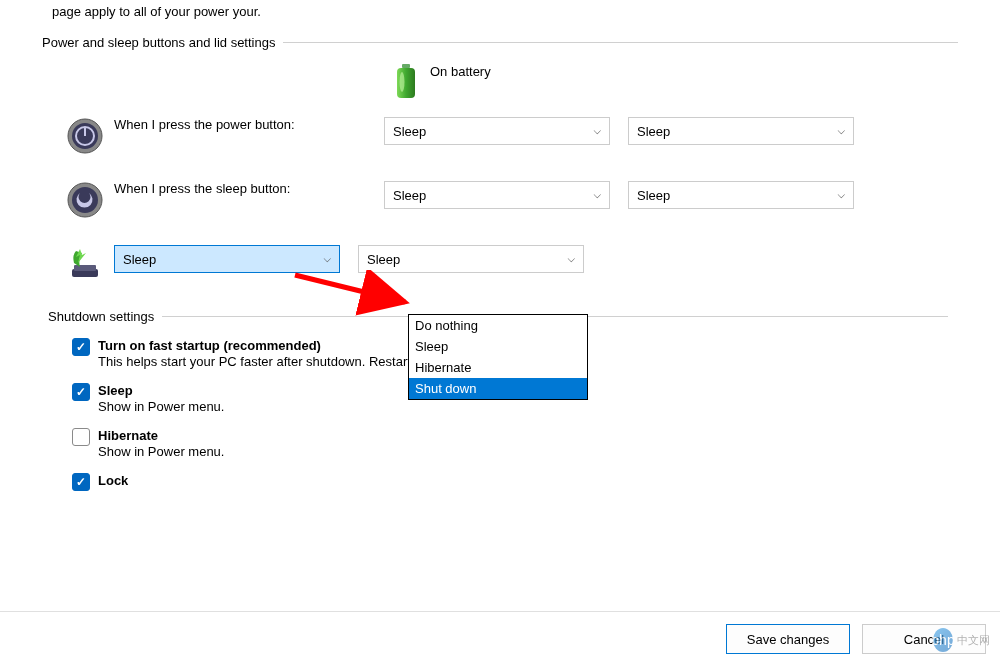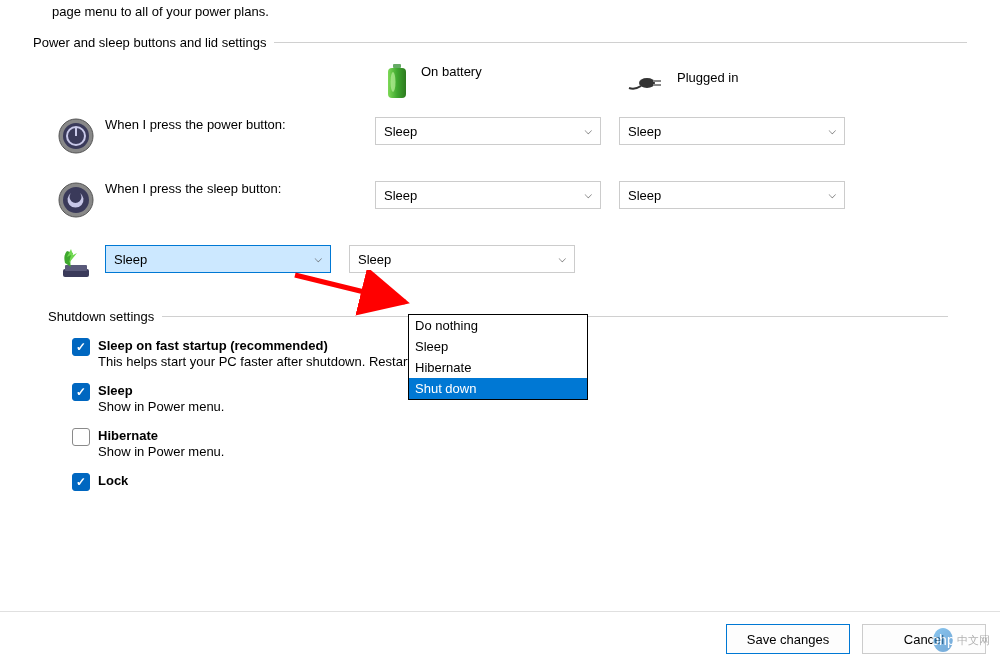--- a/index.html
+++ b/index.html
@@ -12,21 +12,21 @@
       height: 666px;
       position: relative;
       overflow: hidden;
     }
     .intro-text {
       padding: 3px 52px 14px;
       font-size: 13px;
       line-height: 1.4;
     }
     .section {
-      margin: 0 33px 0;
+      margin: 0 42px 0;
     }
     .section-header {
       display: flex;
       align-items: center;
       margin-bottom: 14px;
       font-size: 13px;
     }
     .section-header-line {
       flex: 1;
       height: 1px;
@@ -206,21 +206,21 @@
       align-items: center;
       justify-content: center;
       color: #fff;
       font-size: 14px;
       font-weight: normal;
     }
   </style>
 </head>
 <body>
 
-<div class="intro-text">page menu to all of your power plans.</div>
+<div class="intro-text">page apply to all of your power your.</div>
 
 <div class="section">
   <div class="section-header">
     <span>Power and sleep buttons and lid settings</span>
     <div class="section-header-line"></div>
   </div>
 
   <div class="columns-header">
     <div class="col-header">
       <span>
@@ -232,31 +232,20 @@
             <stop offset="0" stop-color="#7ed957"></stop>
                 <stop offset="0.5" stop-color="#3fa82f"></stop>
                 <stop offset="1" stop-color="#2d7a1f"></stop>
           </linearGradient>
             </defs>
           <ellipse cx="10" cy="18" rx="2.5" ry="10" fill="#b8f09a" opacity="0.7"></ellipse>
         </svg>
       </span>
       <span>On battery</span>
     </div>
-    <div class="col-header">
-      <span>
-        <svg width="40" height="24" viewBox="0 0 40 24">
-          <path d="M 2 18 Q 8 20 14 16" stroke="#333" stroke-width="2" fill="none"></path>
-          <ellipse cx="20" cy="13" rx="8" ry="5" fill="#333"></ellipse>
-          <rect x="26" y="10" width="8" height="2" fill="#888"></rect>
-          <rect x="26" y="14" width="8" height="2" fill="#888"></rect>
-        </svg>
-      </span>
-      <span>Plugged in</span>
-    </div>
   </div>
 
   <div class="row">
     <div class="row-icon">
       <svg width="38" height="38" viewBox="0 0 38 38">
         <circle cx="19" cy="19" r="17" fill="#888" stroke="#555" stroke-width="1"></circle>
         <circle cx="19" cy="19" r="13" fill="#3a3a5a"></circle>
         <circle cx="19" cy="19" r="9" fill="none" stroke="#c8c8e8" stroke-width="2"></circle>
         <line x1="19" y1="10" x2="19" y2="19" stroke="#c8c8e8" stroke-width="2"></line>
       </svg>
@@ -329,21 +318,21 @@
 
 <div class="shutdown-settings">
   <div class="section-header" style="margin-left:-4px;">
     <span>Shutdown settings</span>
     <div class="section-header-line"></div>
   </div>
 
   <div class="checkbox-row">
     <div class="checkbox checked"></div>
     <div class="checkbox-content">
-      <div class="checkbox-label">Sleep on fast startup (recommended)</div>
+      <div class="checkbox-label">Turn on fast startup (recommended)</div>
       <div class="checkbox-desc">
         <span>This helps start your PC faster after shutdown. Restart isn't affected. </span><span class="link">Learn More</span>
       </div>
     </div>
   </div>
 
   <div class="checkbox-row">
     <div class="checkbox checked"></div>
     <div class="checkbox-content">
       <div class="checkbox-label">Sleep</div>

